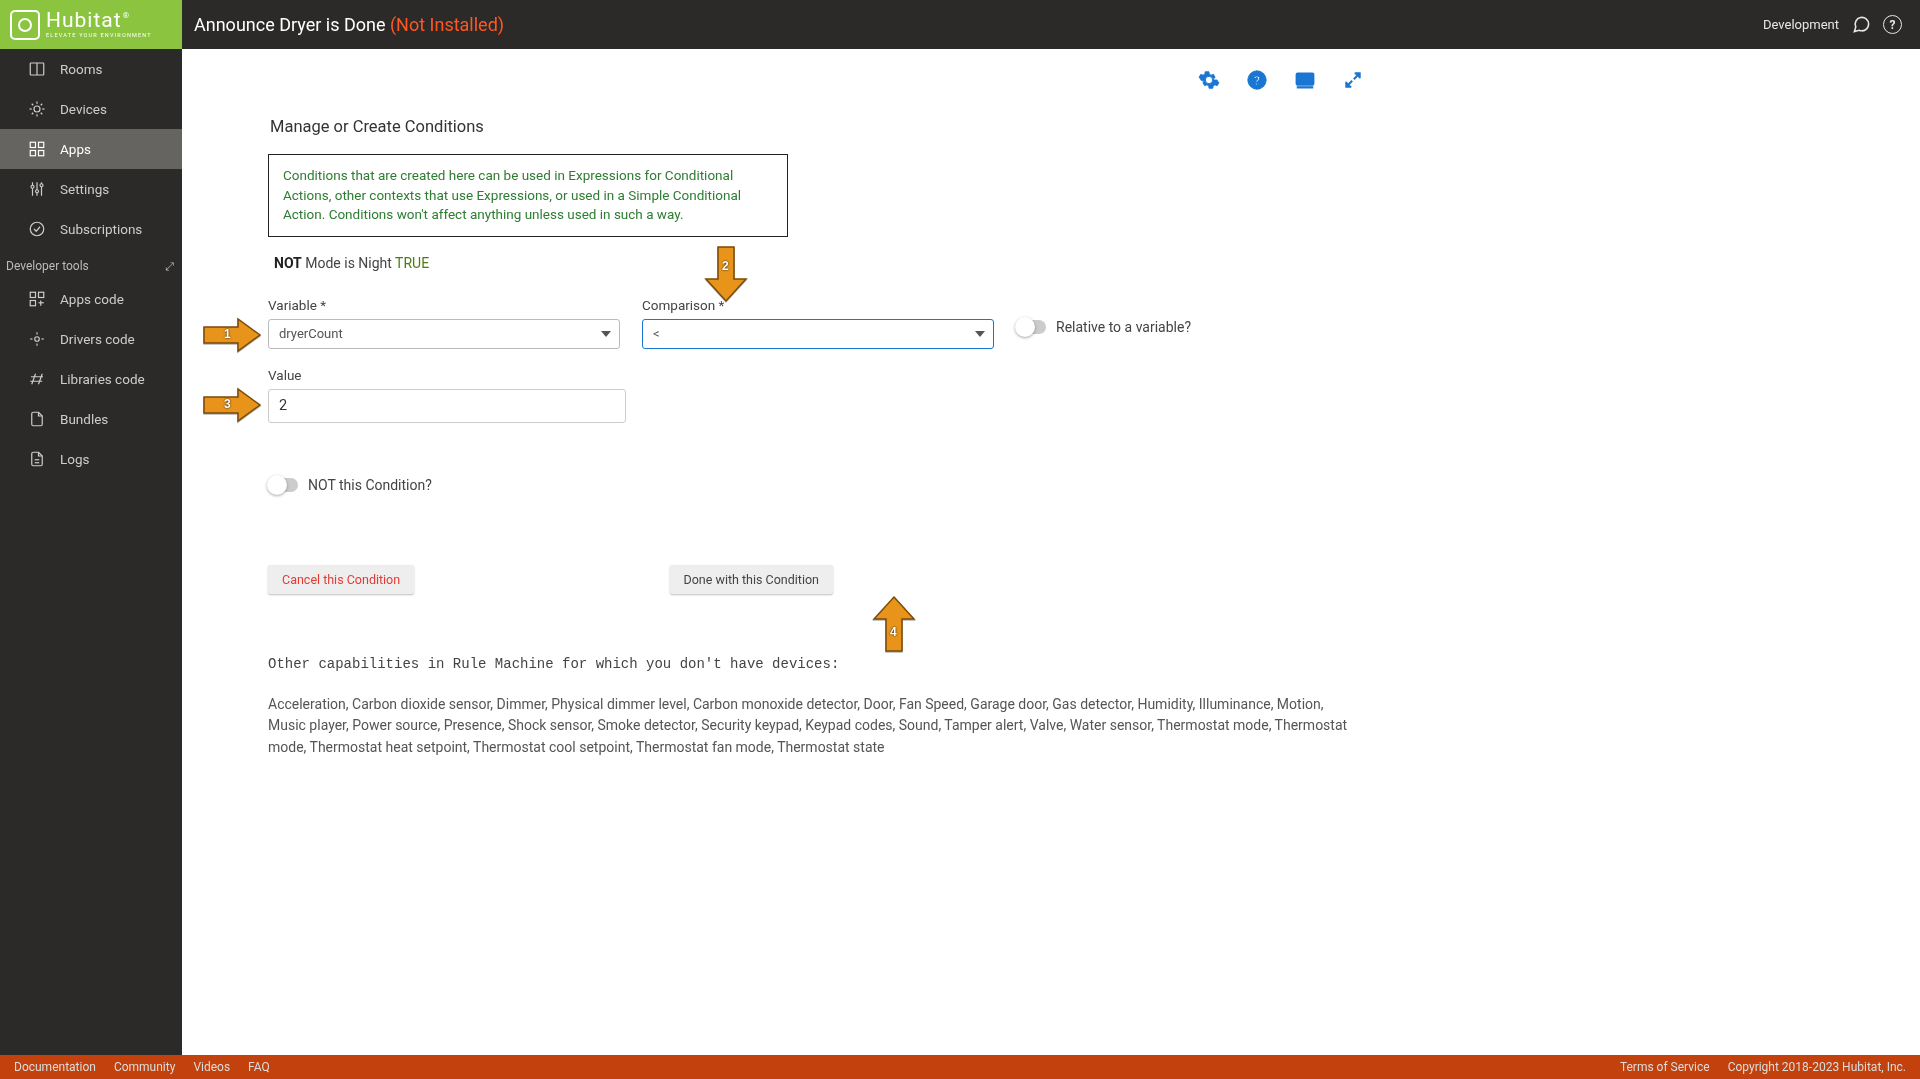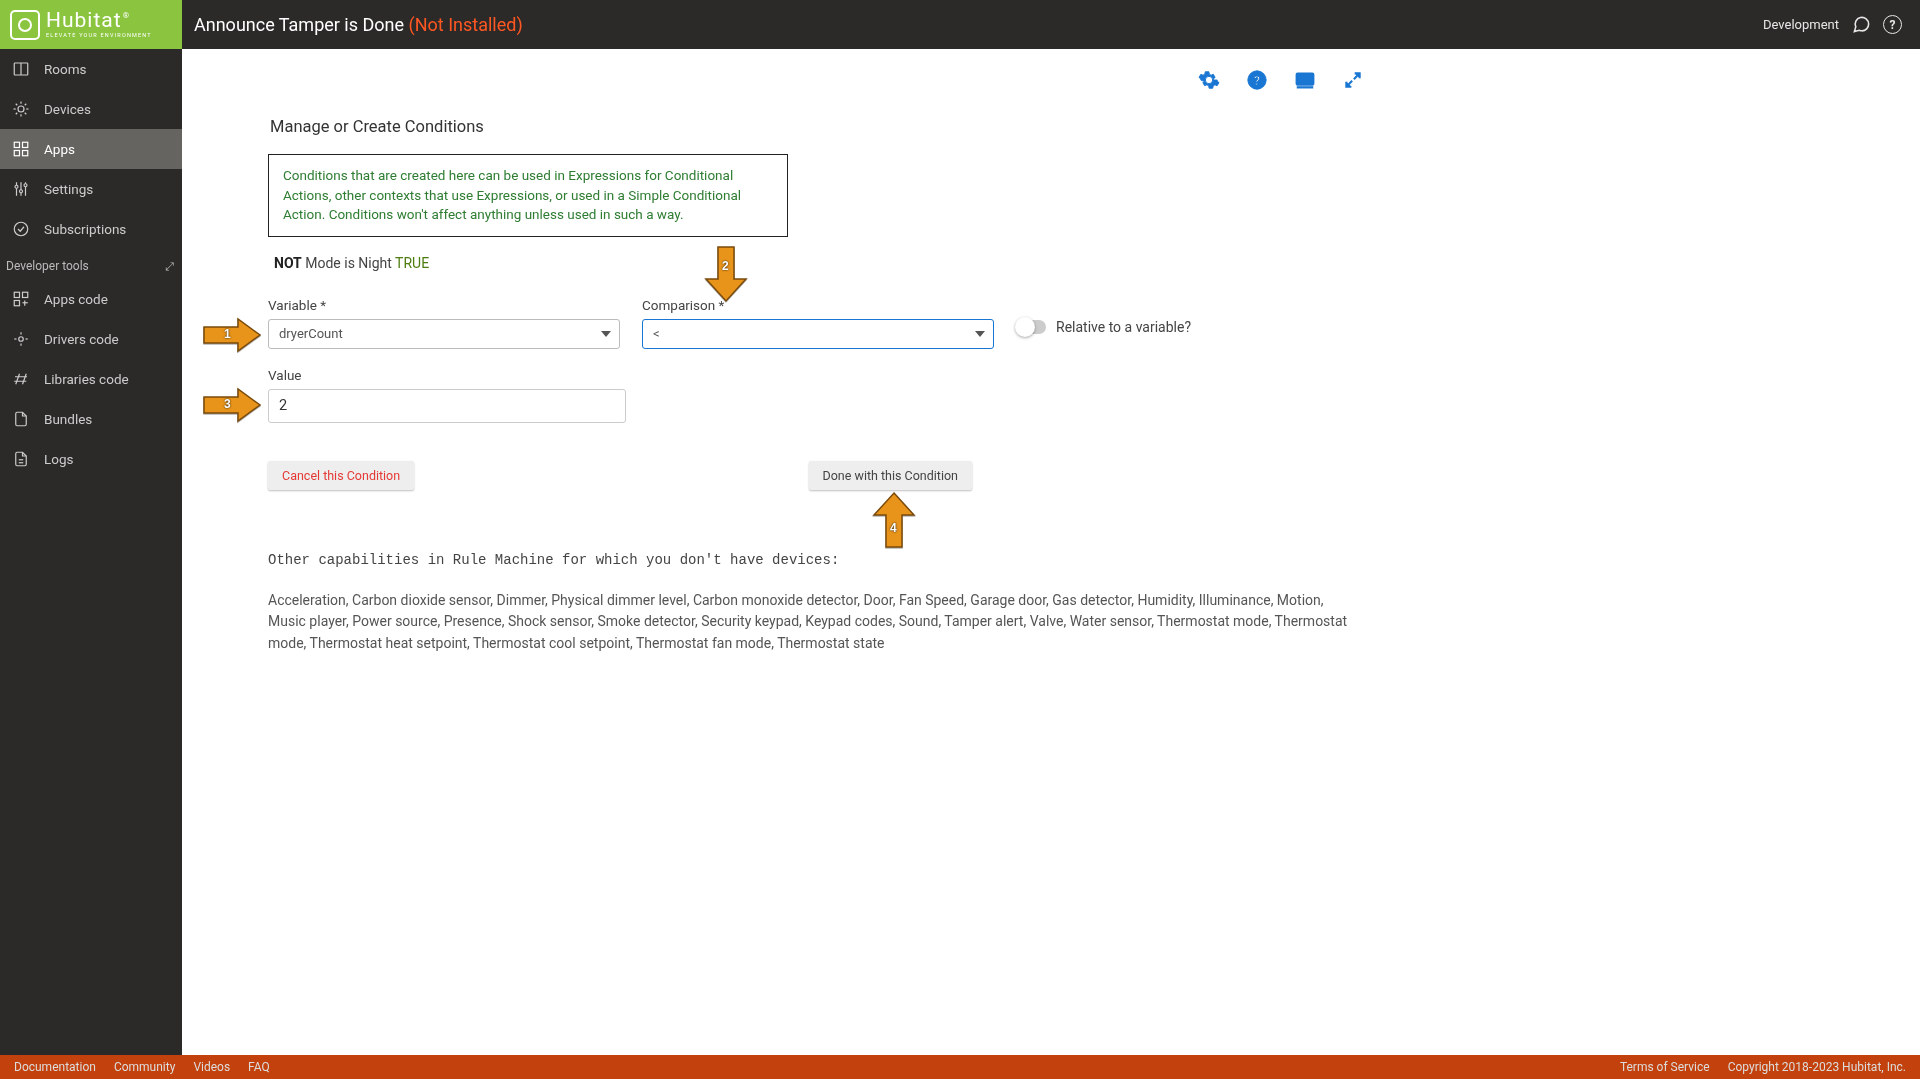--- a/index.html
+++ b/index.html
@@ -17,21 +17,21 @@
 .page-title { color:#fff; font-size:18px; font-weight:400; margin-left:12px; }
 .not-installed { color:#ff5722; }
 
 .header-right { margin-left:auto; display:flex; align-items:center; gap:12px; padding-right:18px; color:#e6e6e6; font-size:13px; }
 .hdr-icon { width:20px; height:20px; display:flex; align-items:center; justify-content:center; }
 .hdr-circle { width:19px; height:19px; border:1.8px solid #e6e6e6; border-radius:50%; display:flex; align-items:center; justify-content:center; font-size:12px; font-weight:700; color:#e6e6e6; }
 
 .body-wrap { display:flex; min-height:calc(100% - 49px - 24px); }
 
 .sidebar { width:182px; background:#2c2a29; color:#ccc; display:flex; flex-direction:column; font-size:13.5px; }
-.nav-item { height:40px; display:flex; align-items:center; gap:14px; padding-left:12px; cursor:pointer; }
+.nav-item { height:40px; display:flex; align-items:center; gap:14px; padding-left:28px; cursor:pointer; }
 .nav-item.active { background:#666460; color:#fff; }
 .nav-icon { width:18px; height:18px; flex:0 0 18px; display:flex; align-items:center; justify-content:center; }
 .nav-icon svg { stroke:#ccc; fill:none; }
 .nav-item.active .nav-icon svg { stroke:#fff; }
 .dev-header { font-size:12px; color:#bbb; padding:10px 8px 6px 6px; display:flex; justify-content:space-between; align-items:center; }
 .collapse-ic { font-size:11px; color:#bbb; }
 
 .main { flex:1; background:#fff; position:relative; padding:0 0 40px 70px; }
 .card { background:#fff; margin-top:2px; width:1140px; max-width:calc(100% - 40px); padding:20px 16px 40px 16px; position:relative; box-shadow:0 0 0 rgba(0,0,0,0); }
 
@@ -57,21 +57,21 @@
 .w-cmp { width:352px; }
 
 .toggle-row { display:flex; align-items:center; gap:10px; margin-top:26px; }
 .toggle { width:30px; height:14px; background:#ccc; border-radius:8px; position:relative; cursor:pointer; }
 .toggle::after { content:""; position:absolute; left:-1px; top:-3px; width:20px; height:20px; background:#fff; border-radius:50%; box-shadow:0 1px 3px rgba(0,0,0,.35); }
 .toggle-lbl { font-size:14px; color:#444; }
 
 .val-field { margin-top:18px; }
 .txt { border:1px solid #ccc; border-radius:3px; height:34px; width:358px; padding:0 10px; font-size:14.5px; color:#333; }
 
-.btn-row { display:flex; justify-content:space-between; width:704px; margin-top:38px; }
+.btn-row { display:flex; justify-content:space-between; width:565px; margin-top:72px; }
 .btn { height:29px; padding:0 14px; font-size:12.5px; border:none; background:#eee; color:#444; border-radius:2px; box-shadow:0 1px 2px rgba(0,0,0,.25); cursor:pointer; }
 .btn.cancel { color:#e53935; }
 
 .other-h { margin-top:62px; font-size:14px; color:#444;font-family:Liberation Mono, monospace; }
 .other-p { margin-top:22px; font-size:14px; color:#555; line-height:1.55; max-width:1080px; }
 
 .footer { height:24px; background:#c2410c; display:flex; align-items:center; color:#ddd; font-size:12px; padding:0 14px; position:fixed; bottom:0; left:0; right:0;}
 .footer .links { display:flex; gap:18px; }
 .footer .right { margin-left:auto; display:flex; gap:18px; }
 
@@ -90,21 +90,21 @@
       </div>
     <div class="logo-text">
       <div style="display:flex;">
         <span class="logo-main">Hubitat</span>
         <span class="logo-reg">®</span>
       </div>
       <span class="logo-sub">ELEVATE YOUR ENVIRONMENT</span>
     </div>
   </div>
   <span class="page-title">
-    <span>Announce Tamper is Done </span><span class="not-installed">(Not Installed)</span>
+    <span>Announce Dryer is Done </span><span class="not-installed">(Not Installed)</span>
   </span>
   <div class="header-right">
     <span>Development</span>
     <span class="hdr-icon">
       <svg width="19" height="19" viewBox="0 0 24 24" fill="none" stroke="#e6e6e6" stroke-width="2">
           <path d="M21 11.5a8.38 8.38 0 0 1-8.5 8.5 8.5 8.5 0 0 1-3.5-.76L3 21l1.76-6A8.5 8.5 0 1 1 21 11.5z"></path>
         </svg>
     </span>
     <span class="hdr-circle">?</span>
   </div>
@@ -307,20 +307,24 @@
         <div class="arrow right" style="left:-66px; top:20px;">
           <svg width="60" height="36" viewBox="0 0 60 36">
               <polygon points="2,10 36,10 36,2 58,18 36,34 36,26 2,26" fill="#e8941a" stroke="#7a4a0a" stroke-width="1.5"></polygon>
             </svg>
           <span class="arrow-num" style="left:22px; top:10px;">3</span>
         </div>
         <label>Value</label>
         <input class="txt" value="2" style="">
       </div>
 
+      <div class="toggle-row" style="margin-top:54px;">
+        <div class="toggle"></div>
+        <span class="toggle-lbl">NOT this Condition?</span>
+      </div>
 
       <div class="btn-row" style="position:relative;">
         <button class="btn cancel">Cancel this Condition</button>
         <button class="btn">Done with this Condition</button>
 
         <div class="arrow up" style="left:604px; top:30px; width:44px; height:58px;">
           <svg width="44" height="58" viewBox="0 0 44 58">
               <polygon points="22,2 42,24 30,24 30,56 14,56 14,24 2,24" fill="#e8941a" stroke="#7a4a0a" stroke-width="1.5"></polygon>
             </svg>
           <span class="arrow-num" style="left:18px; top:30px;">4</span>

